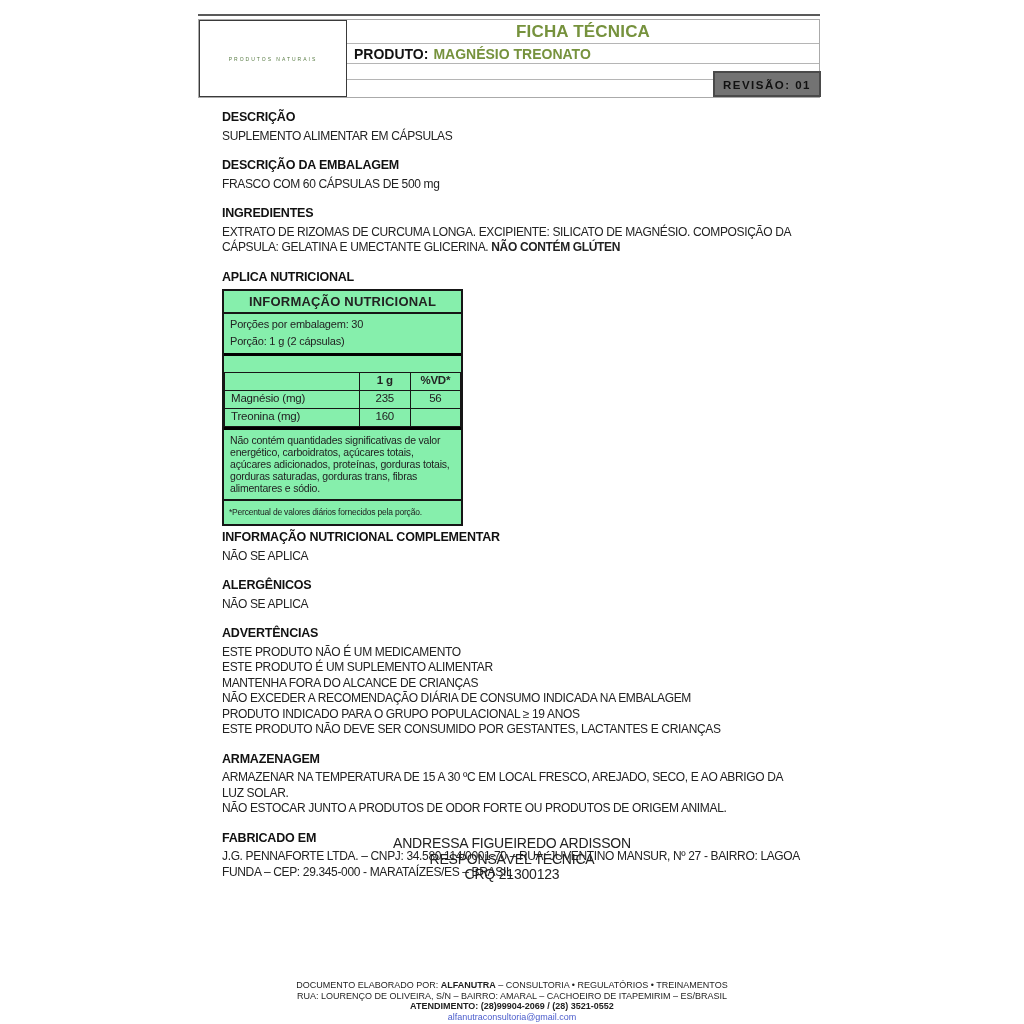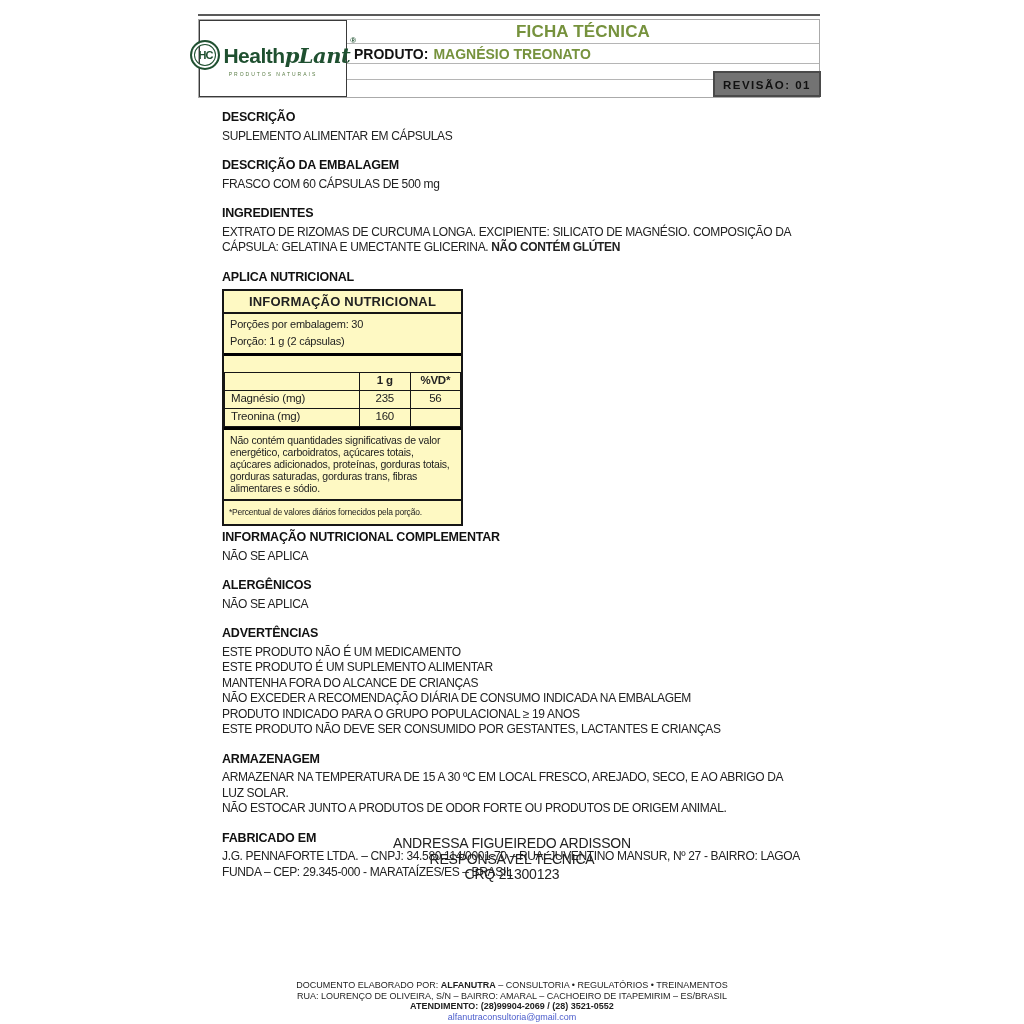--- a/index.html
+++ b/index.html
@@ -29,21 +29,21 @@
   .revision-box span { font-size:11.5px; font-weight:bold; letter-spacing:1.5px; color:#111; }
 
   
   .content { position:absolute; left:222px; top:110px; width:585px; font-size:12px; letter-spacing:-0.35px; line-height:15.5px; }
   .section { margin-bottom:14px; }
   .sec-title { font-size:12.5px; font-weight:bold; color:#111; margin-bottom:3px; letter-spacing:-0.2px; }
   .sec-body { color:#222; }
   .sec-line { color:#222; }
 
   
-  .ntable { width:241px; border:2px solid #161616; margin-top:4px; background:#fef9c3; color:#222; letter-spacing:-0.2px; }
+  .ntable { width:241px; border:2px solid #161616; margin-top:4px; background:#86efac; color:#222; letter-spacing:-0.2px; }
   .nt-title { text-align:center; font-weight:bold; font-size:13px; padding:3px 0 2px 0; border-bottom:2px solid #161616; letter-spacing:0.2px; }
   .nt-portion { font-size:11px; line-height:17px; padding:2px 6px 3px 6px; border-bottom:3px solid #000; }
   .ntable table { width:100%; border-collapse:collapse; font-size:11.5px;margin-top:16px; }
   .ntable td { border:1px solid #161616; height:18px; padding:0 6px; }
   .ntable td.c { text-align:center; padding:0 2px; }
   .ntable .hdr td { font-weight:bold; }
   .ntable td.name { width:138px; }
   .ntable td.amt { width:52px; }
   .ntable td.dv { width:51px; }
   .nt-note { border-top:3px solid #000; font-size:10.5px; line-height:12px; padding:4px 6px 5px 6px; }
@@ -59,26 +59,20 @@
 </style>
 </head>
 <body>
 
 <div class="page">
 
   <div class="header-top-rule"></div>
 
   <div class="header">
     <div class="logo-cell">
-      <div class="logo-row">
-        <div class="logo-emblem">
-          <span>HC</span>
-        </div>
-        <div class="logo-brand"><span>Health</span><span class="script">pLant</span><span class="logo-reg">®</span></div>
-      </div>
       <div class="logo-tagline">PRODUTOS NATURAIS</div>
     </div>
     <div class="header-right">
       <div class="hr-title-row">
         <span class="doc-title">FICHA TÉCNICA</span>
       </div>
       <div class="hr-product-row">
         <span class="product-label">PRODUTO:</span>
         <span class="product-value">MAGNÉSIO TREONATO</span>
       </div>

